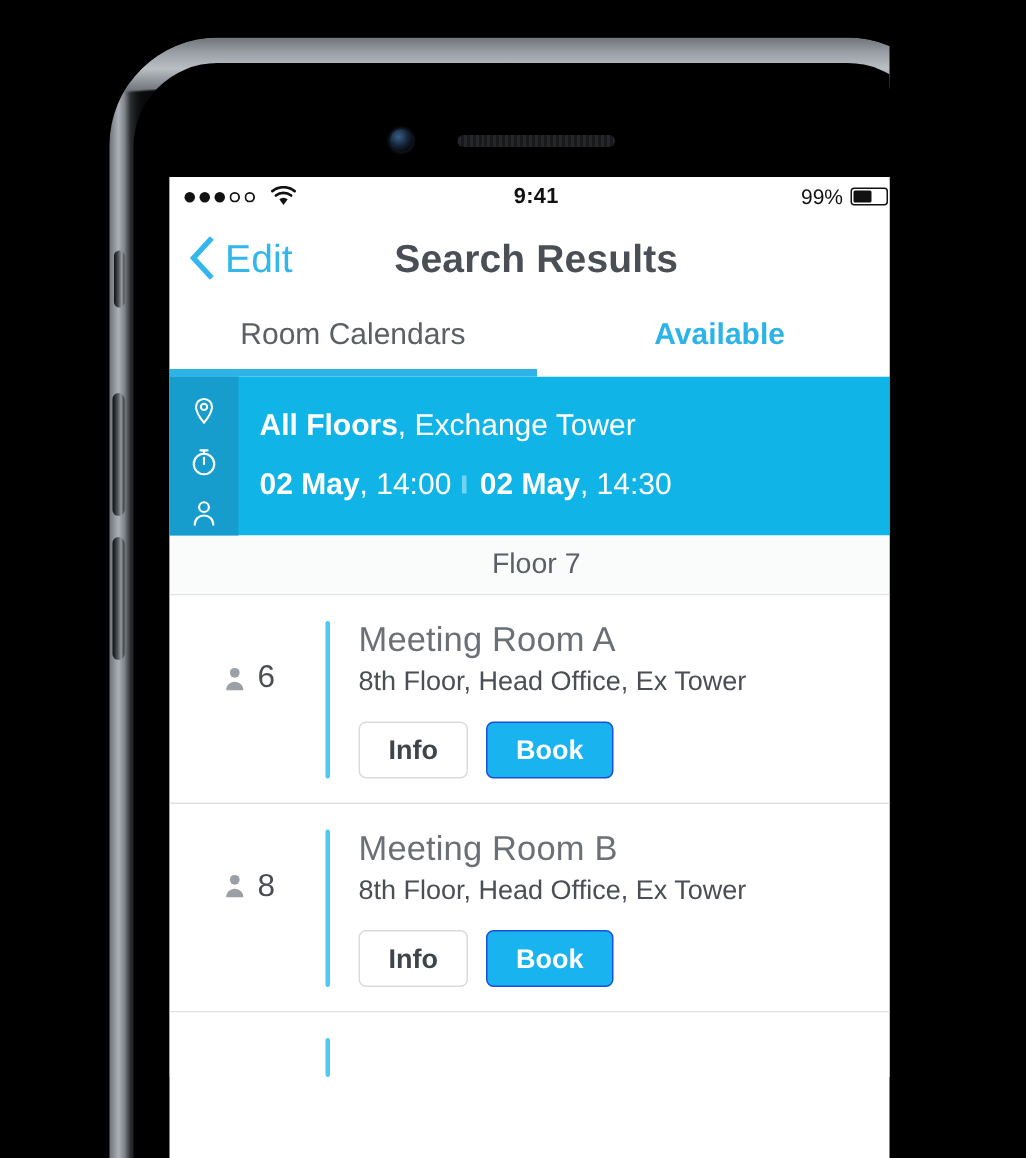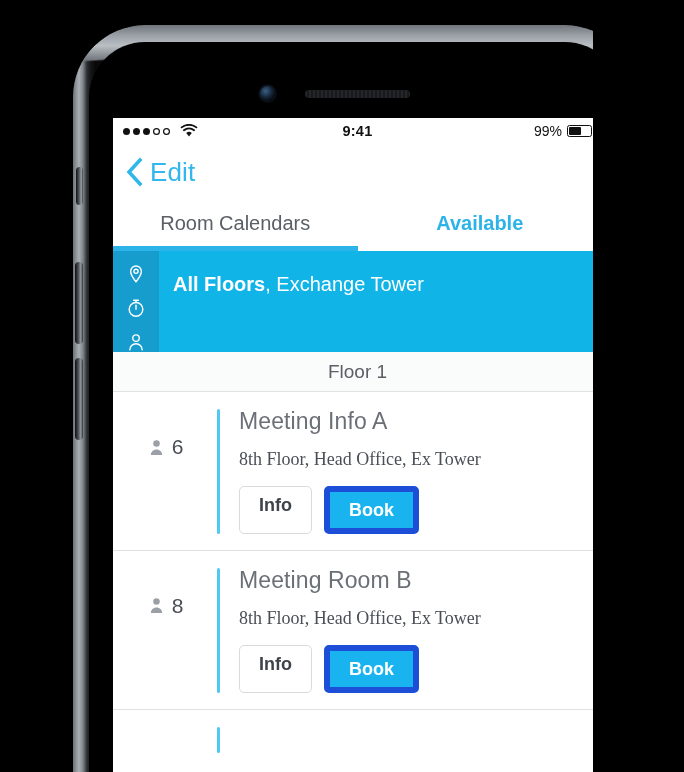--- a/index.html
+++ b/index.html
@@ -153,28 +153,28 @@
   }
   .cap{
     width:104px;flex:0 0 104px;display:flex;align-items:center;
     justify-content:center;gap:6px;padding-top:26px;
   }
   .cap svg{display:block;}
   .cap span{font-size:21px;color:#4a4f55;}
   .accent{width:3px;align-self:stretch;background:#4fc8f2;border-radius:2px;margin-right:19px;}
   .rinfo{flex:1;padding-right:12px;}
   .rname{font-size:23px;color:#6b7077;line-height:1.12;letter-spacing:.1px;}
-  .raddr{font-size:18px;color:#4a4f55;margin-top:14px;font-family:Liberation Serif, serif;}
+  .raddr{font-size:18px;color:#4a4f55;margin-top:4px;}
   .ractions{display:flex;gap:12px;margin-top:16px;}
   .btn{
     font-size:18px;font-weight:700;border-radius:5px;cursor:pointer;
     padding:9px 19px;line-height:1;
   }
   .btn-info{background:#fff;border:1px solid #d9dcdf;color:#3f444a;}
-  .btn-book{background:#19b3f0;border:6px solid #1d4ed8;color:#fff;}
+  .btn-book{background:#19b3f0;border:1px solid #1d4ed8;color:#fff;}
   .room.partial{border-bottom:none;padding-bottom:0;}
 </style>
 </head>
 <body>
 
 <div id="stage">
 
   <div class="phone-body"></div>
   <div class="rail"></div>
   <div class="rail-top"></div>
@@ -211,20 +211,21 @@
       </div>
     </div>
 
     <div class="navbar">
       <div class="back">
         <svg class="chev" width="18" height="30" viewBox="0 0 18 30">
           <path d="M15 3 L4 15 L15 27" stroke="#31b7ec" stroke-width="3.6" fill="none" stroke-linecap="square" stroke-linejoin="miter"></path>
         </svg>
         <span class="back-label">Edit</span>
       </div>
+      <div class="nav-title">Search Results</div>
     </div>
 
     <div class="tabs">
       <div class="tab">Room Calendars</div>
       <div class="tab active">Available</div>
     </div>
     <div class="tab-underline">
       <div class="on"></div>
       <div class="off"></div>
     </div>
@@ -243,36 +244,39 @@
         </svg>
         <svg class="ic" viewBox="0 0 24 24">
           <circle cx="12" cy="7.3" r="3.9" fill="none" stroke="#fff" stroke-width="1.7"></circle>
           <path d="M4.6 21.4c0-4.3 3.3-7.4 7.4-7.4s7.4 3.1 7.4 7.4" fill="none" stroke="#fff" stroke-width="1.7" stroke-linecap="round"></path>
         </svg>
       </div>
       <div class="sum-body">
         <div class="sum-line">
           <b>All Floors</b><span>, Exchange Tower</span>
         </div>
-      </div>
-    </div>
-
-    <div class="floor-head">Floor 1</div>
+        <div class="sum-line">
+          <b>02 May</b><span>, 14:00</span><span class="tsep"></span><b>02 May</b><span>, 14:30</span>
+        </div>
+      </div>
+    </div>
+
+    <div class="floor-head">Floor 7</div>
 
     <div class="room">
       <div class="cap">
         <svg width="19" height="19" viewBox="0 0 24 24">
           <circle cx="12" cy="7" r="4.1" fill="#9aa0a6"></circle>
           <path d="M4.8 21.6c0-4 3.2-7 7.2-7s7.2 3 7.2 7z" fill="#9aa0a6"></path>
         </svg>
         <span>6</span>
       </div>
       <div class="accent"></div>
       <div class="rinfo">
-        <div class="rname">Meeting Info A</div>
+        <div class="rname">Meeting Room A</div>
         <div class="raddr">8th Floor, Head Office, Ex Tower</div>
         <div class="ractions">
           <div class="btn btn-info">Info</div>
           <div class="btn btn-book">Book</div>
         </div>
       </div>
     </div>
 
     <div class="room">
       <div class="cap">

